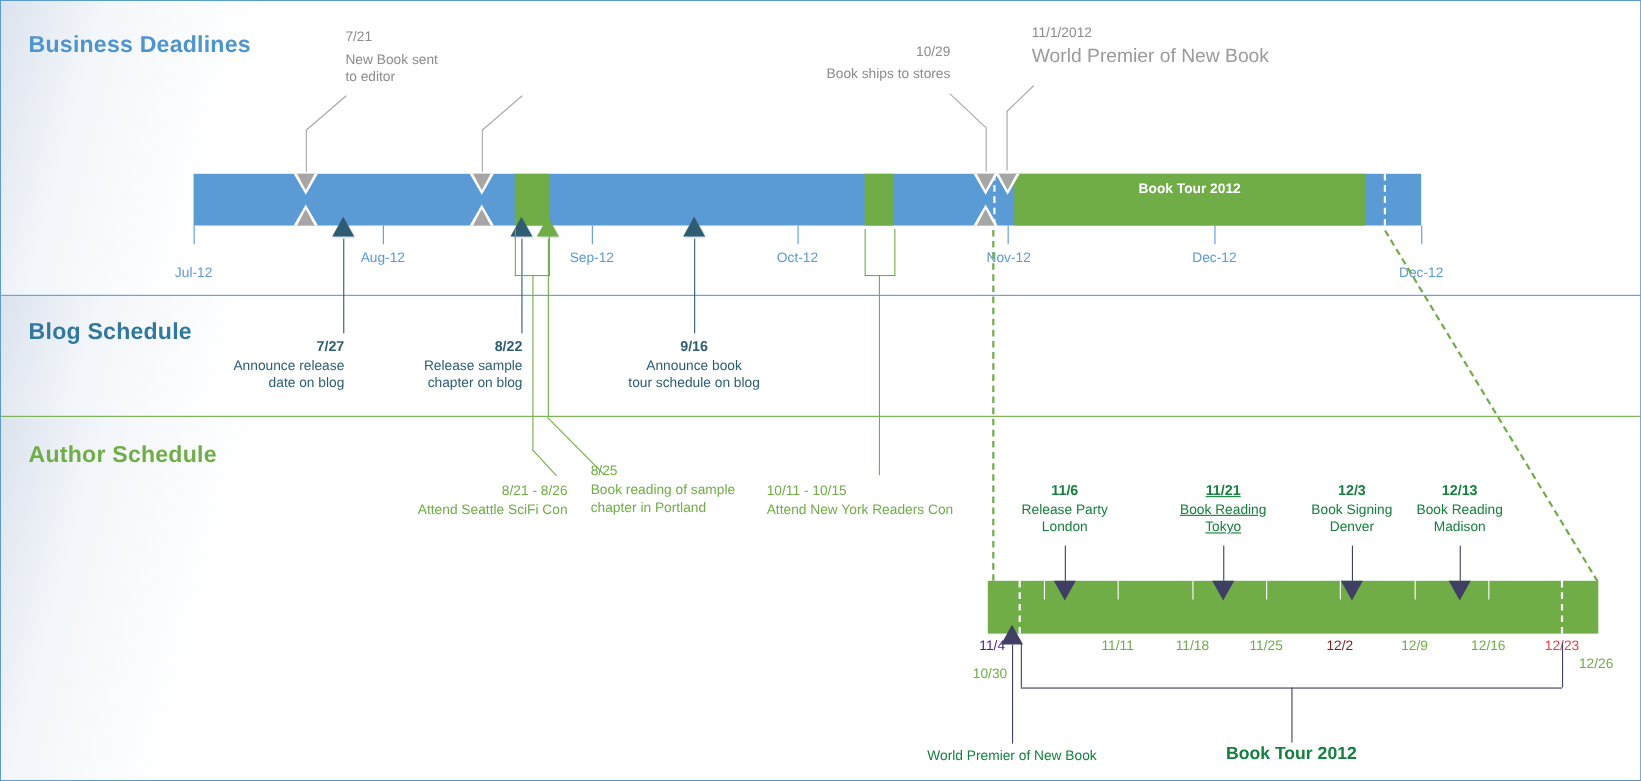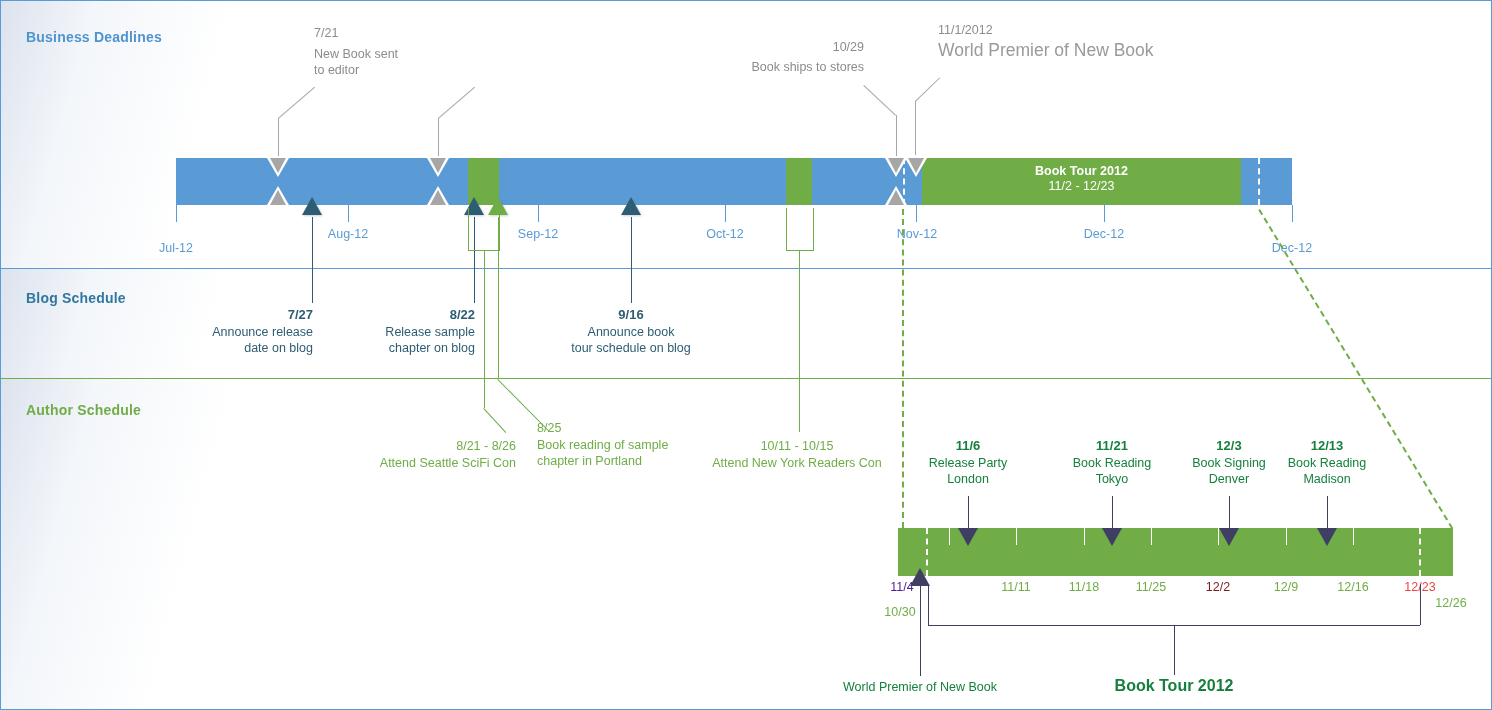--- a/index.html
+++ b/index.html
@@ -2,21 +2,21 @@
 <html><head>
 <meta charset="utf-8">
 <style>
   html,body{margin:0;padding:0;background:#fff;font-family:"Liberation Sans",sans-serif;}
   #canvas{position:relative;width:1492px;height:710px;background:#fff;border:1.5px solid #5b9bd5;box-sizing:border-box;overflow:hidden;}
   .sec{position:absolute;left:0;width:1492px;}
   .sec-grad{background:linear-gradient(105deg,#dce3ee 0%,#f3f6fa 6%,#ffffff 15%);}
   .divider{position:absolute;left:0;width:1492px;height:0;}
   .div-blue{border-top:1.5px solid #5b9bd5;}
   .div-green{border-top:1.5px solid #70ad47;}
-  .title{position:absolute;font-size:14px;font-weight:600;letter-spacing:.2px;}
+  .title{position:absolute;font-size:21px;font-weight:600;letter-spacing:.2px;}
   .bar{position:absolute;background:#5b9bd5;}
   .seg{position:absolute;background:#70ad47;}
   .vline{position:absolute;width:0;}
   .hline{position:absolute;height:0;}
   .diag{position:absolute;height:0;transform-origin:0 0;}
   .gray-l{border-left:1px solid #a6a6a6;}
   .gray-t{border-top:1px solid #a6a6a6;}
   .navy-l{border-left:1px solid #2e5d73;}
   .green-l{border-left:1.25px solid #70ad47;}
   .green-t{border-top:1.25px solid #70ad47;}
@@ -53,21 +53,20 @@
   <div class="title" style="left:25px;top:28px;color:#4e94ce;">Business Deadlines</div>
   <div class="title" style="left:25px;top:289px;color:#31789e;">Blog Schedule</div>
   <div class="title" style="left:25px;top:401px;color:#70ad47;">Author Schedule</div>
 
   <div class="bar" style="left:175px;top:157px;width:1116px;height:47px;"></div>
   <div class="seg" style="left:467px;top:157px;width:31px;height:47px;"></div>
   <div class="seg" style="left:785px;top:157px;width:26px;height:47px;"></div>
   <div class="seg" style="left:921px;top:157px;width:319px;height:47px;"></div>
   <div class="barcap" style="left:921px;top:163px;width:319px;">
     <div style="font-weight:600;">Book Tour 2012</div>
-    <div>11/2 - 12/23</div>
   </div>
   <div class="vline dash-w" style="left:902px;top:157px;height:47px;"></div>
   <div class="vline dash-w" style="left:1257px;top:157px;height:47px;"></div>
 
   <div class="tick" style="left:175px;"></div>
   <div class="tick" style="left:347px;"></div>
   <div class="tick" style="left:537px;"></div>
   <div class="tick" style="left:724px;"></div>
   <div class="tick" style="left:915px;"></div>
   <div class="tick" style="left:1103px;"></div>
@@ -161,21 +160,21 @@
 
   <div class="lbl green-txt" style="left:315px;top:437px;width:200px;text-align:right;">
     <div>8/21 - 8/26</div>
     <div>Attend Seattle SciFi Con</div>
   </div>
   <div class="lbl green-txt" style="left:536px;top:419px;">
     <div>8/25</div>
     <div>Book reading of sample</div>
     <div>chapter in Portland</div>
   </div>
-  <div class="lbl green-txt" style="left:696px;top:437px;width:200px;text-align:center;">
+  <div class="lbl green-txt" style="left:696px;top:437px;width:200px;text-align:left;">
     <div>10/11 - 10/15</div>
     <div>Attend New York Readers Con</div>
   </div>
 
   <div class="vline dash-g" style="left:901px;top:208px;height:319px;"></div>
   <div class="diag dash-gt" style="left:1259px;top:208px;width:373px;transform:rotate(58.8deg);"></div>
 
   <div class="seg" style="left:897px;top:527px;width:555px;height:48px;"></div>
   <div class="vline dash-w" style="left:925px;top:527px;height:48px;"></div>
   <div class="vline dash-w" style="left:1418px;top:527px;height:48px;"></div>
@@ -202,21 +201,21 @@
   <div class="vline purp-l" style="left:967px;top:495px;height:32px;"></div>
   <div class="tw" style="left:957px;top:527px;border-left:10px solid transparent;border-right:10px solid transparent;border-top:18px solid #3f3f63;"></div>
   <div class="lbl purp-txt" style="left:897px;top:437px;width:140px;text-align:center;">
     <div class="d">11/6</div>
     <div>Release Party</div>
     <div>London</div>
   </div>
 
   <div class="vline purp-l" style="left:1111px;top:495px;height:32px;"></div>
   <div class="tw" style="left:1101px;top:527px;border-left:10px solid transparent;border-right:10px solid transparent;border-top:18px solid #3f3f63;"></div>
-  <div class="lbl purp-txt" style="left:1041px;top:437px;width:140px;text-align:center;">
+  <div class="lbl purp-txt" style="left:1041px;top:437px;width:140px;text-align:center;text-decoration:underline;">
     <div class="d">11/21</div>
     <div>Book Reading</div>
     <div>Tokyo</div>
   </div>
 
   <div class="vline purp-l" style="left:1228px;top:495px;height:32px;"></div>
   <div class="tw" style="left:1218px;top:527px;border-left:10px solid transparent;border-right:10px solid transparent;border-top:18px solid #3f3f63;"></div>
   <div class="lbl purp-txt" style="left:1158px;top:437px;width:140px;text-align:center;">
     <div class="d">12/3</div>
     <div>Book Signing</div>

